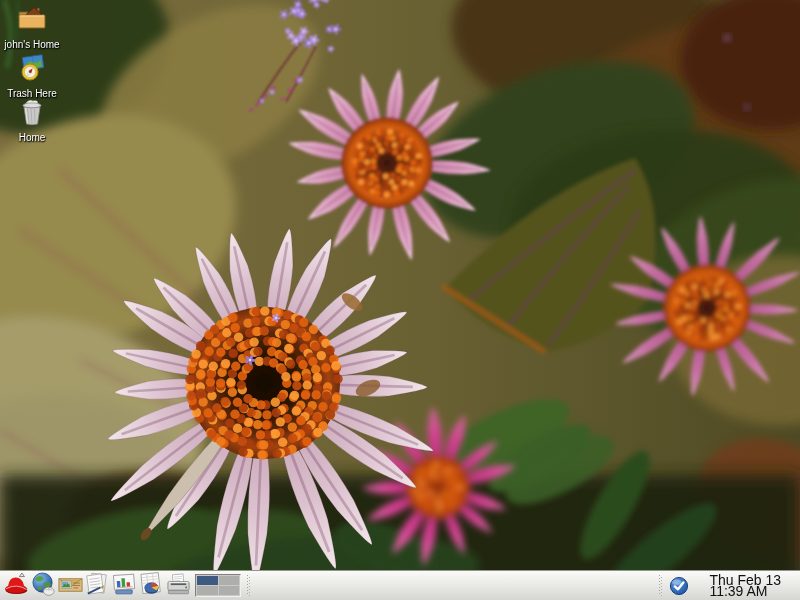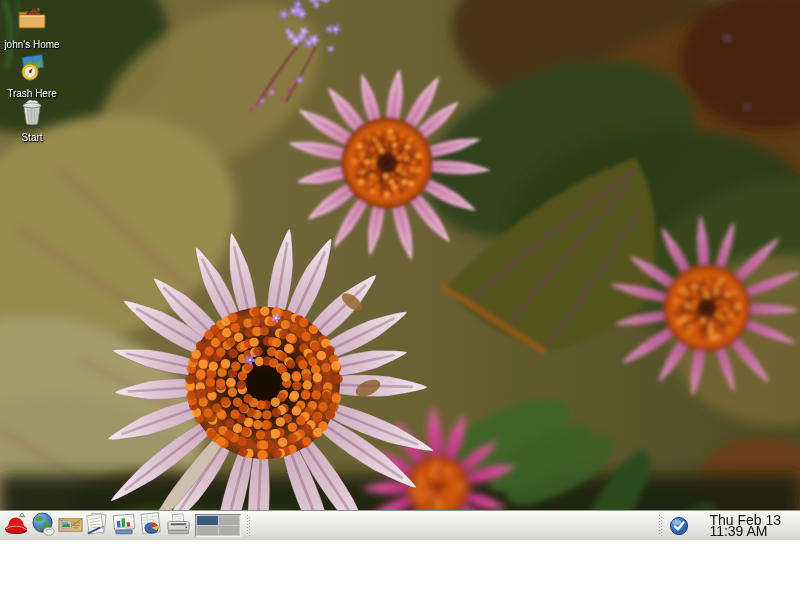--- a/index.html
+++ b/index.html
@@ -1,16 +1,16 @@
 <!DOCTYPE html>
 <html style="--ws-active: #3f5a80; --ws-inactive: #aeaeac;"><head>
 <meta charset="utf-8">
 <style>
   html,body{margin:0;padding:0}
-  .screen{position:relative;width:800px;height:540px;overflow:hidden;
+  .screen{position:relative;width:800px;height:600px;overflow:hidden;
     font-family:"Liberation Sans",sans-serif;background:#c2410c}
   #wallpaper{position:absolute;left:0;top:0}
 
   
   .dicon{position:absolute;width:76px;display:flex;flex-direction:column;
     align-items:center;gap:2px;cursor:default}
   .dicon .lbl{font-size:10px;line-height:11px;color:#fff;text-align:center;
     text-shadow:0 1px 2px rgba(0,0,0,.95),1px 1px 1px rgba(0,0,0,.9)}
   #icon-home{left:-6px;top:3px}
   #icon-start{left:-6px;top:54px}
@@ -972,21 +972,21 @@
   <div class="dicon" id="icon-trash">
     <span>
       <svg width="24" height="28" viewBox="0 0 24 28">
         <path d="M6 5 Q9 1 13 3 Q18 2 17.5 5 Q20 7 16 7.5 L8 7.5 Q5 7 6 5 Z" fill="#f4f4f2" stroke="#b0b0ac" stroke-width=".7"></path>
         <ellipse cx="12" cy="7.5" rx="9" ry="2.6" fill="#dcdcda" stroke="#8a8a88" stroke-width=".8"></ellipse>
         <path d="M4 9 L6.5 26 Q12 27.6 17.5 26 L20 9 Q12 11 4 9 Z" fill="#c9c9c7" stroke="#8a8a88" stroke-width=".8"></path>
         <path d="M7.5 10.5 L9 25.5 M11 11 L12 26 M14.5 11 L15 25.5" stroke="#a9a9a7" stroke-width=".8" fill="none"></path>
         <path d="M5.5 10 L7.5 25" stroke="#e8e8e6" stroke-width="1" fill="none"></path>
       </svg>
     </span>
-    <span class="lbl">Start</span>
+    <span class="lbl">Home</span>
   </div>
 
   <div class="panel">
 
     <button class="launcher">
       <span>
         <svg width="27" height="27" viewBox="0 0 30 30">
           <path d="M21 2.2 l2.8 4 h-5.6 z" fill="#eeeee8" stroke="#555" stroke-width=".8"></path>
           <ellipse cx="15" cy="21.3" rx="12" ry="4.3" fill="#8a0a0a"></ellipse>
           <ellipse cx="14.5" cy="20" rx="12" ry="4.8" fill="#d11010" stroke="#8a0808" stroke-width=".5"></ellipse>

